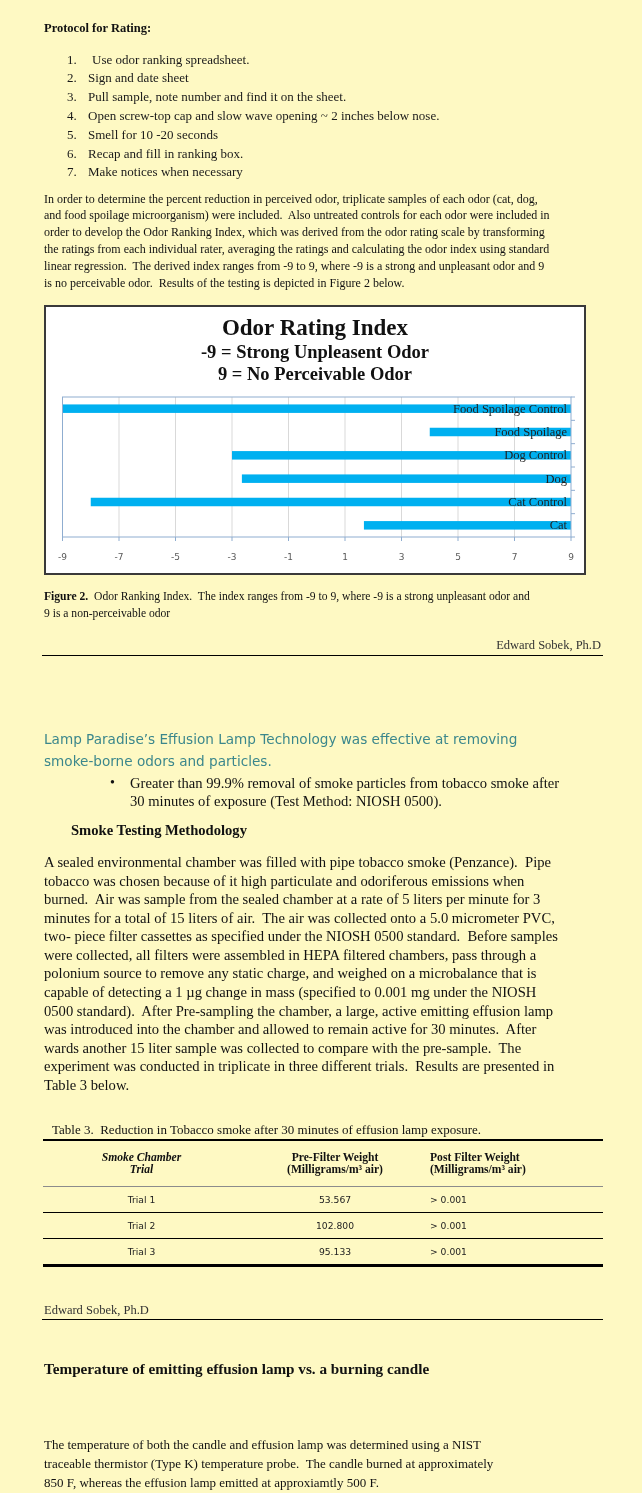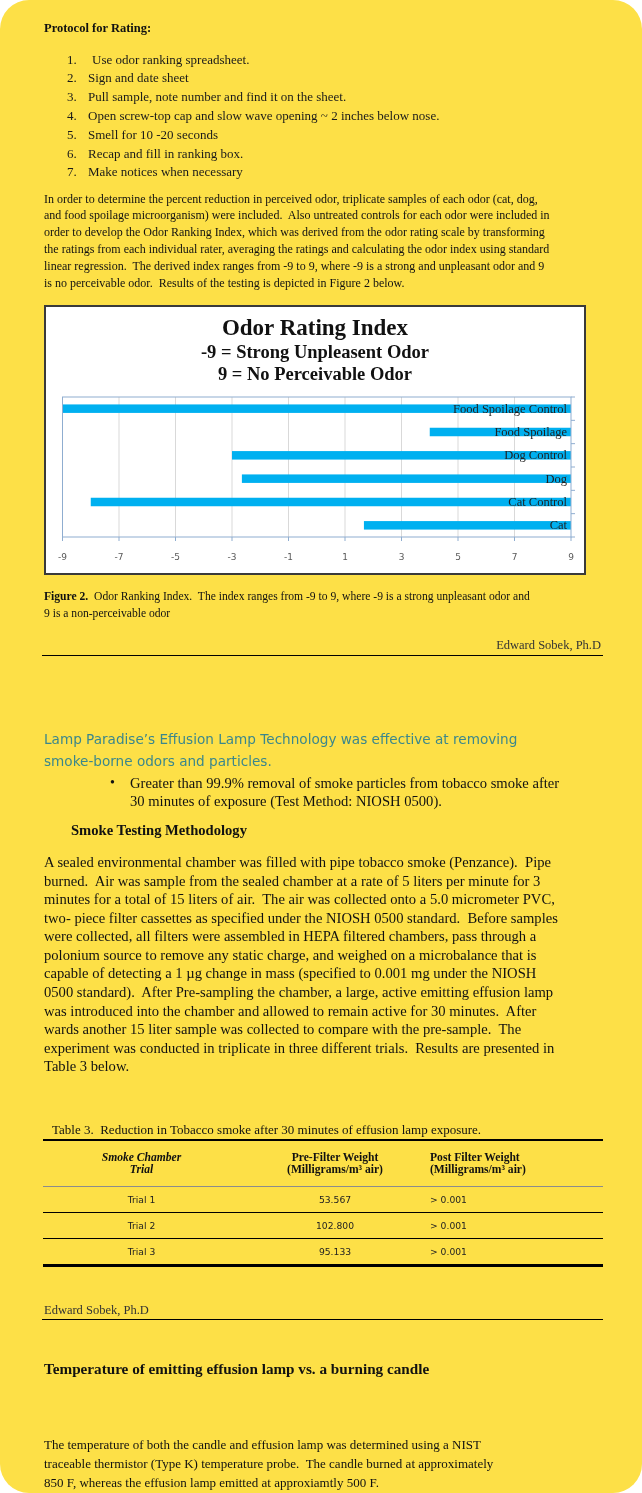--- a/index.html
+++ b/index.html
@@ -1,20 +1,19 @@
 <!DOCTYPE html>
 <html><head>
   <meta charset="utf-8">
   <style>
     html, body { margin: 0; padding: 0; background: #ffffff; }
     #page {
       position: relative; width: 642px; height: 1493px; overflow: hidden;
-      background: #fde047; color: #111111;
+      background: #fef9c3; color: #111111;
       font-family: "Liberation Serif", serif;
-      border-radius: 29px;
     }
     .abs { position: absolute; }
     .line { display: block; white-space: pre; }
 
     
     .protocol-title { left: 44px; top: 20px; font-weight: bold; font-size: 12.5px; line-height: 16px; }
     .protocol-list { left: 67px; top: 50.6px; font-size: 13px; line-height: 18.8px; color: #1a1a1a; }
     .step { display: block; white-space: pre; }
     .step-num { display: inline-block; width: 21px; }
     .step-first .step-num { width: 25px; }
@@ -161,20 +160,21 @@
   <div class="abs bullet-dot">•</div>
   <div class="abs bullet-text">
     <span class="line">Greater than 99.9% removal of smoke particles from tobacco smoke after</span>
     <span class="line">30 minutes of exposure (Test Method: NIOSH 0500).</span>
   </div>
 
   <div class="abs h-smoke">Smoke Testing Methodology</div>
 
   <div class="abs para2">
     <span class="line">A sealed environmental chamber was filled with pipe tobacco smoke (Penzance).  Pipe</span>
+    <span class="line">tobacco was chosen because of it high particulate and odoriferous emissions when</span>
     <span class="line">burned.  Air was sample from the sealed chamber at a rate of 5 liters per minute for 3</span>
     <span class="line">minutes for a total of 15 liters of air.  The air was collected onto a 5.0 micrometer PVC,</span>
     <span class="line">two- piece filter cassettes as specified under the NIOSH 0500 standard.  Before samples</span>
     <span class="line">were collected, all filters were assembled in HEPA filtered chambers, pass through a</span>
     <span class="line">polonium source to remove any static charge, and weighed on a microbalance that is</span>
     <span class="line">capable of detecting a 1 µg change in mass (specified to 0.001 mg under the NIOSH</span>
     <span class="line">0500 standard).  After Pre-sampling the chamber, a large, active emitting effusion lamp</span>
     <span class="line">was introduced into the chamber and allowed to remain active for 30 minutes.  After</span>
     <span class="line">wards another 15 liter sample was collected to compare with the pre-sample.  The</span>
     <span class="line">experiment was conducted in triplicate in three different trials.  Results are presented in</span>

